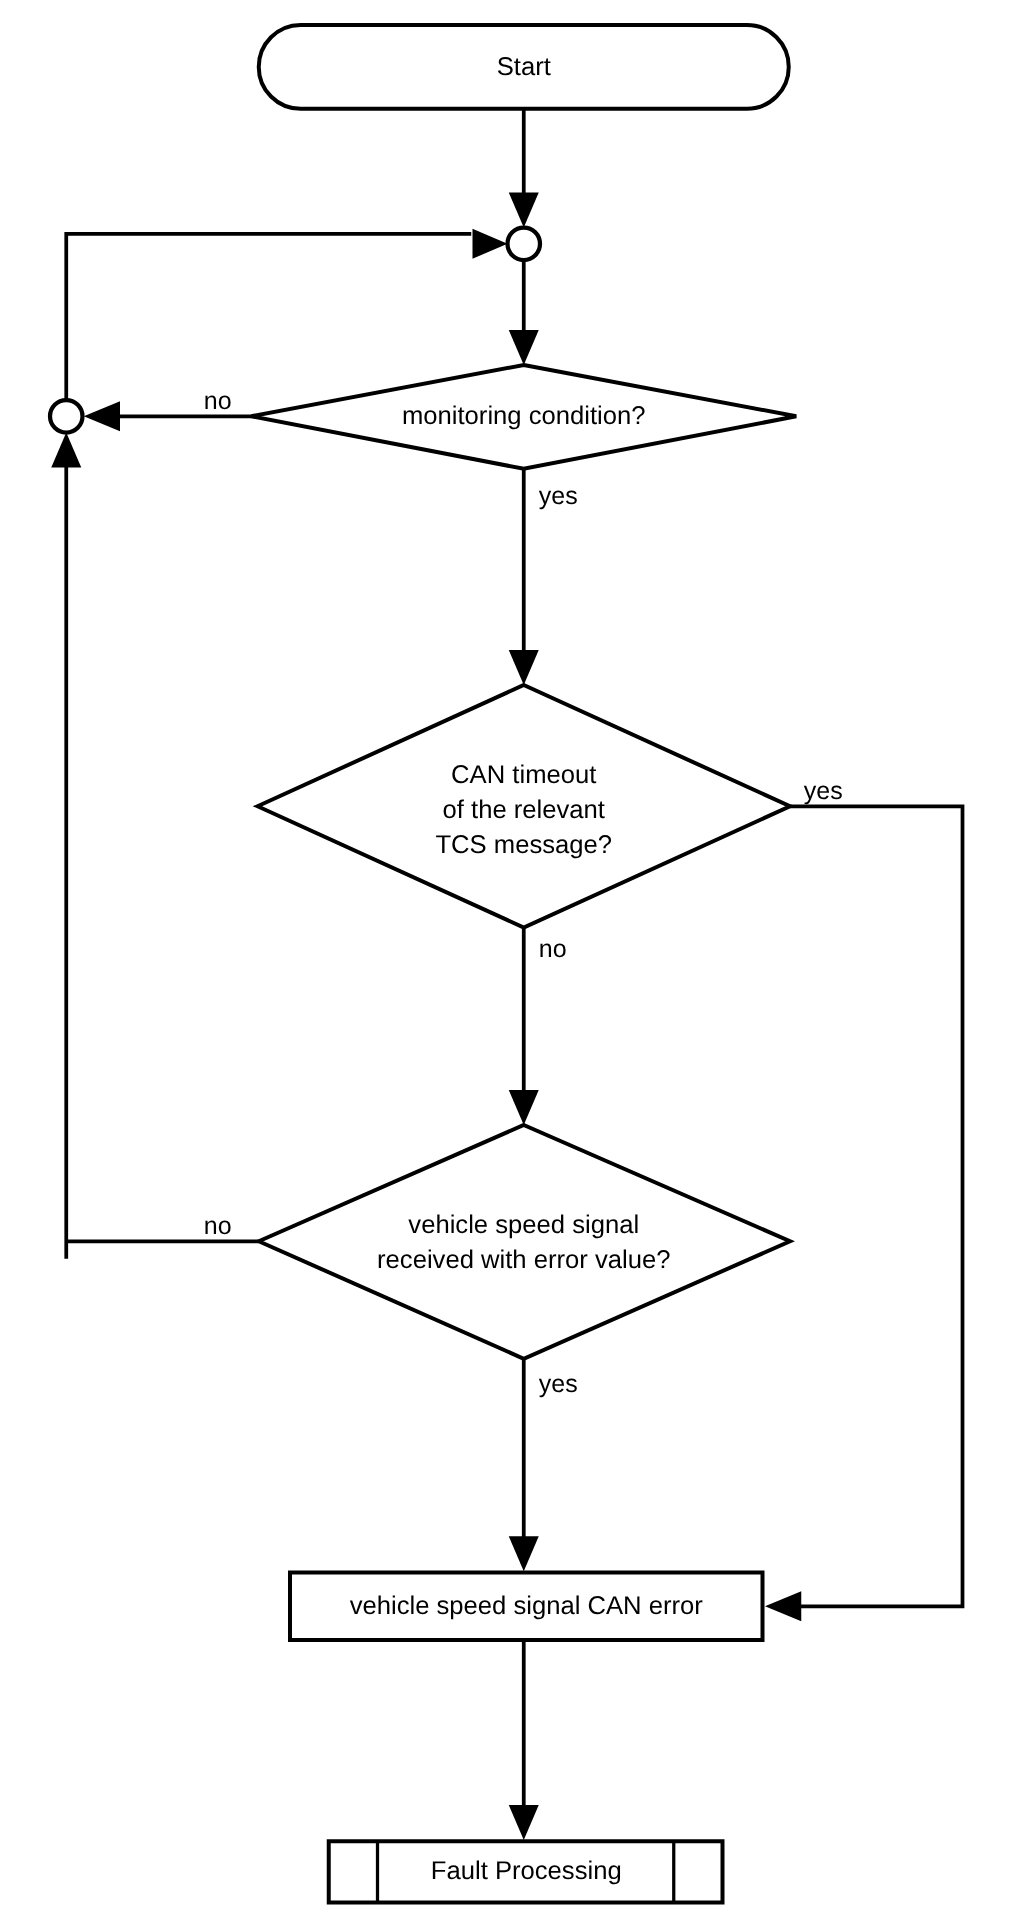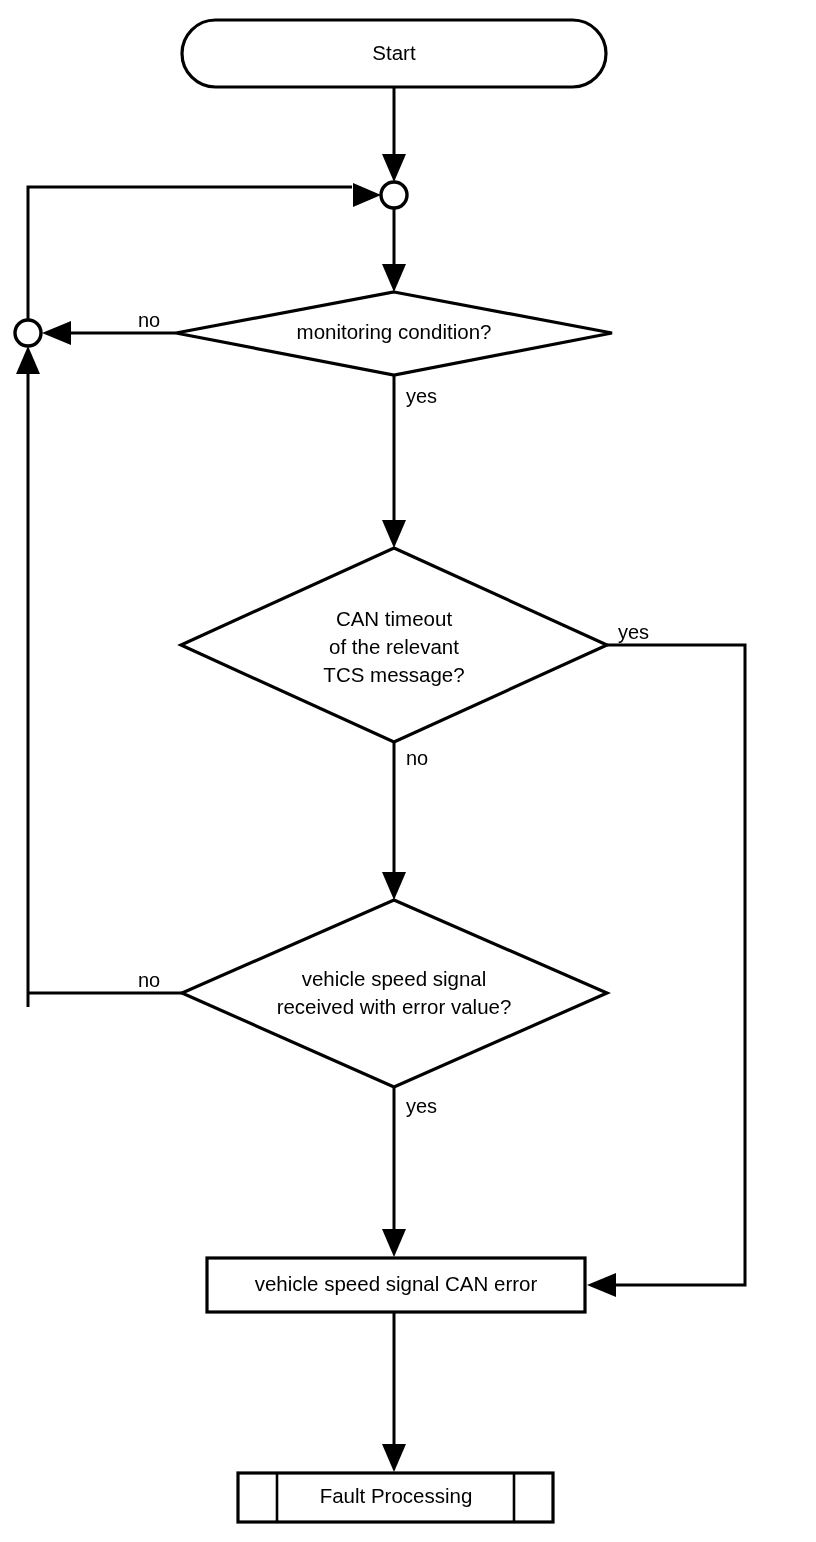--- a/index.html
+++ b/index.html
@@ -11,20 +11,21 @@
   body {
     width: 816px;
     height: 1542px;
     font-family: "Liberation Sans", sans-serif;
     overflow: hidden;
   }
   #flowchart-root {
     position: relative;
     width: 732px;
     height: 1542px;
+    margin-left: 25px;
   }
   svg#flow-svg {
     display: block;
     width: 816px;
     height: 1542px;
   }
   .shape-stroke {
     fill: #ffffff;
     stroke: #000000;
     stroke-width: 3.2;

